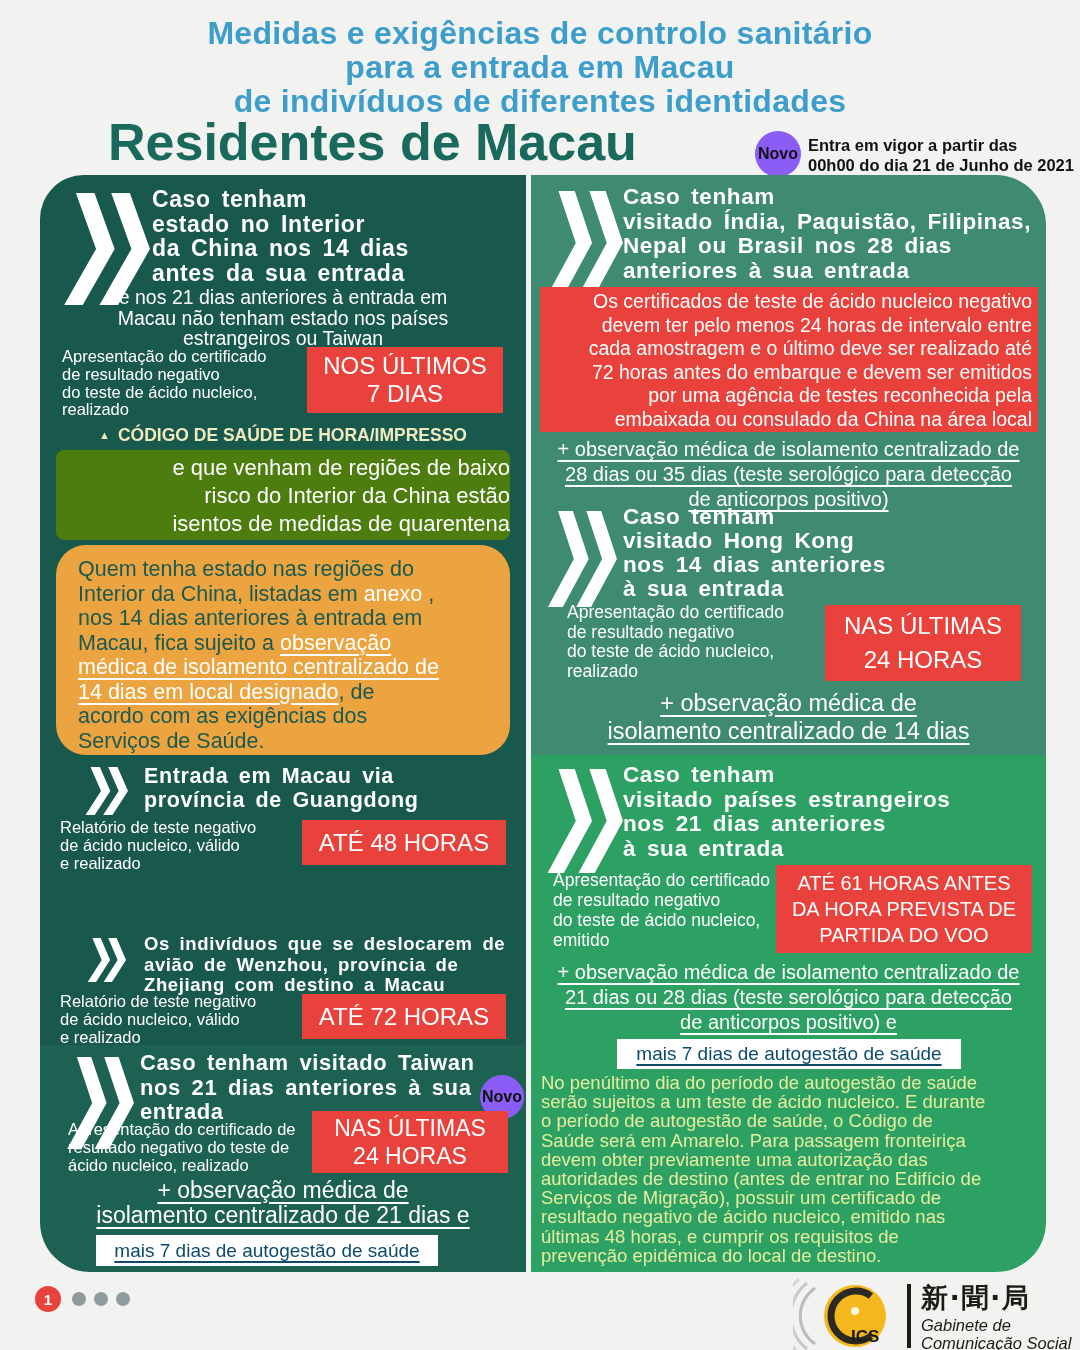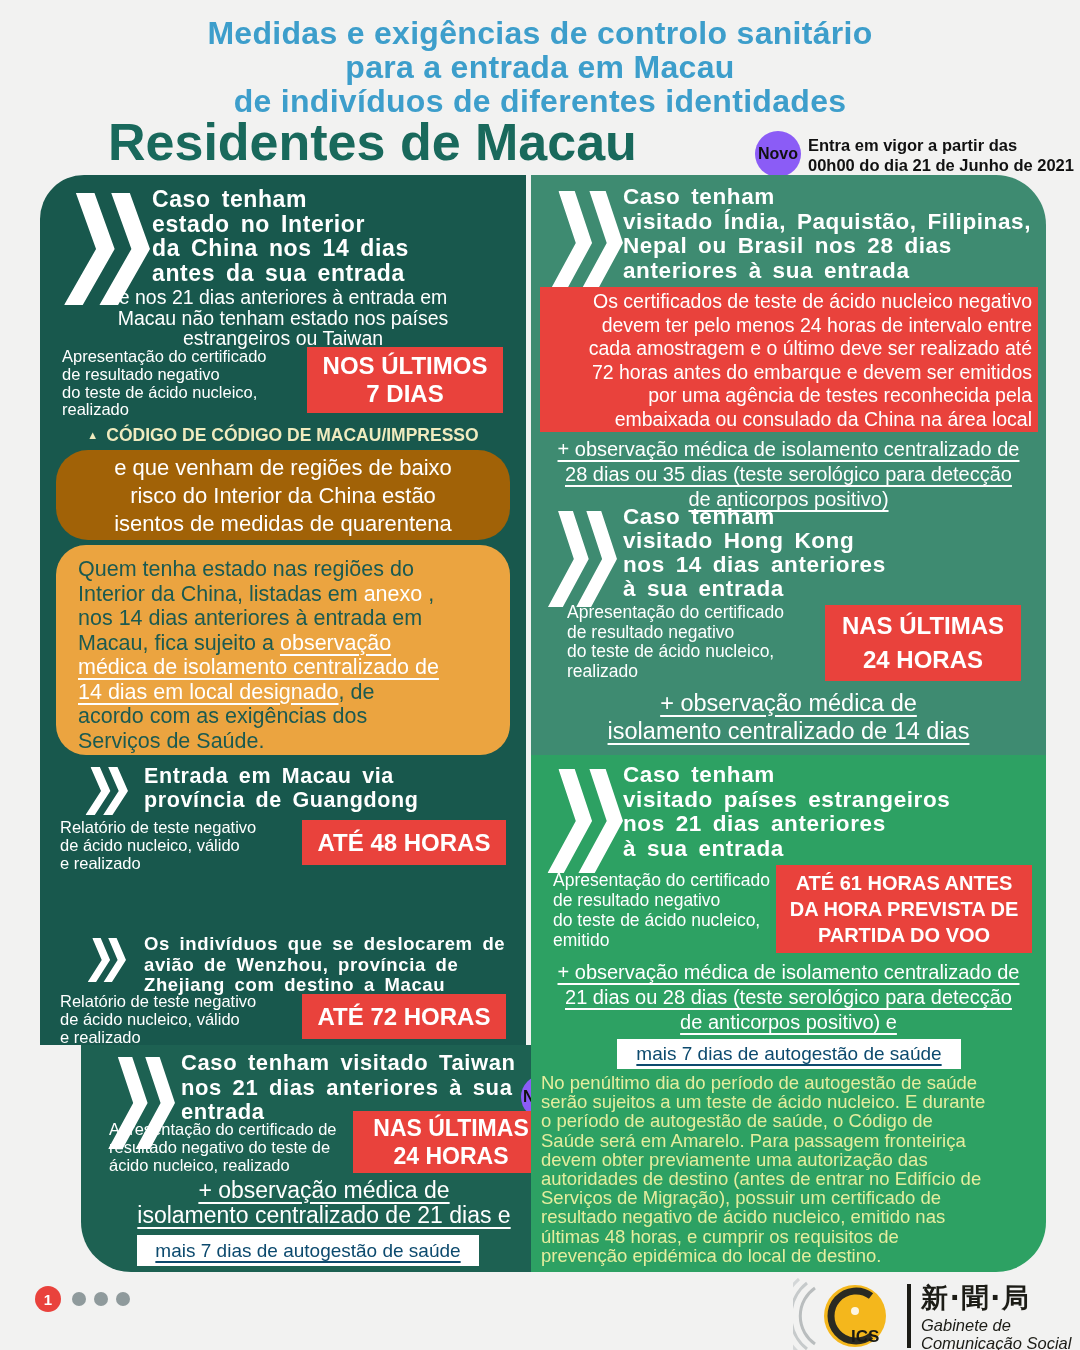--- a/index.html
+++ b/index.html
@@ -13,34 +13,34 @@
          color:#3d9ecb;font-size:32px;font-weight:bold;line-height:34px;letter-spacing:.3px;}
   .heading{position:absolute;left:108px;top:112px;color:#19695c;font-size:52px;font-weight:bold;letter-spacing:0;}
   .novo{border-radius:50%;background:#8b5cf6;color:#111;display:flex;align-items:center;justify-content:center;
         font-size:16px;font-weight:bold;}
   .novo.hdr{position:absolute;left:755px;top:131px;width:46px;height:46px;}
   .effective{position:absolute;left:808px;top:136px;color:#111;font-size:16.5px;font-weight:bold;line-height:19.5px;}
 
   
   .panel{position:absolute;color:#fff;}
   .left-main{left:40px;top:175px;width:486px;height:870px;background:#18584d;border-radius:44px 0 0 0;}
-  .left-taiwan{left:40px;top:1045px;width:486px;height:227px;background:#1d6152;border-radius:0 0 0 50px;margin-left:41px;}
+  .left-taiwan{left:40px;top:1045px;width:486px;height:227px;background:#1d6152;border-radius:0 0 0 50px;}
   .right-sea{left:531px;top:175px;width:515px;height:580px;background:#3e8b71;border-radius:0 50px 0 0;}
   .right-bright{left:531px;top:755px;width:515px;height:517px;background:#2da163;border-radius:0 0 50px 0;}
   .panel > div, .panel > svg{position:absolute;}
 
   .chev{fill:#fff;transform:skewX(-6deg);}
   .bold-h{font-weight:bold;letter-spacing:.6px;word-spacing:4px;}
 
-  .rbadge{background:#e9423c;color:#fff;font-weight:bold;display:flex;align-items:center;justify-content:center;
+  .rbadge{background:#e9423c;color:#fff;font-weight:normal;display:flex;align-items:center;justify-content:center;
           text-align:center;}
   .whitebox{background:#fff;color:#0c4a6e;display:flex;align-items:center;justify-content:center;text-align:center;}
 
   .codeline{color:#f0ebbf;font-weight:bold;}
-  .greenbox{background:#a16207;border-radius:32px;text-align:center;color:#fff;}
+  .greenbox{background:#4d7c0f;border-radius:8px;text-align:right;color:#fff;}
   .orangebox{background:#eba440;border-radius:30px;color:#1b5a50;}
   .seg-dark{color:#1b5a50;}
   .seg-white{color:#fff;}
   .seg-underline{color:#fff;text-decoration:underline;text-underline-offset:4px;text-decoration-thickness:2px;}
   .rednote{background:#e9423c;border-radius:14px;color:#fff;text-align:center;}
   .rednote-sq{background:#e9423c;color:#fff;text-align:right;}
   .yellownote{color:#e5ed9e;}
 
   
   .pagedot{position:absolute;border-radius:50%;}
@@ -77,21 +77,21 @@
     <div class="pre" style="left:0;width:486px;top:112px;text-align:center;font-size:19.5px;line-height:20.5px;">e nos 21 dias anteriores à entrada em
 Macau não tenham estado nos países
 estrangeiros ou Taiwan</div>
     <div class="pre" style="left:22px;top:173px;font-size:16.5px;line-height:17.8px;">Apresentação do certificado
 de resultado negativo
 do teste de ácido nucleico,
 realizado</div>
     <div class="rbadge pre" style="left:267px;top:172px;width:196px;height:66px;font-size:24px;line-height:28px;">NOS ÚLTIMOS
 7 DIAS</div>
     <div class="codeline" style="left:0;width:486px;top:250px;text-align:center;font-size:17.5px;">
-      <span style="font-size:11px;vertical-align:2px;margin-right:8px;">▲</span><span>CÓDIGO DE CÓDIGO DE MACAU/IMPRESSO</span>
+      <span style="font-size:11px;vertical-align:2px;margin-right:8px;">▲</span><span>CÓDIGO DE SAÚDE DE HORA/IMPRESSO</span>
     </div>
     <div class="greenbox pre" style="left:16px;top:275px;width:454px;height:90px;font-size:22px;line-height:28px;padding-top:4px;box-sizing:border-box;">e que venham de regiões de baixo
 risco do Interior da China estão
 isentos de medidas de quarentena</div>
     <div class="orangebox pre" style="left:16px;top:370px;width:454px;height:210px;box-sizing:border-box;padding:12px 10px 0 22px;font-size:21.5px;line-height:24.5px;"><span class="seg-dark">Quem tenha estado nas regiões do
 Interior da China, listadas em </span><span class="seg-white">anexo</span><span class="seg-dark"> ,
 nos 14 dias anteriores à entrada em
 Macau, fica sujeito a </span><span class="seg-underline">observação
 médica de isolamento centralizado de
 14 dias em local designado</span><span class="seg-dark">, de

